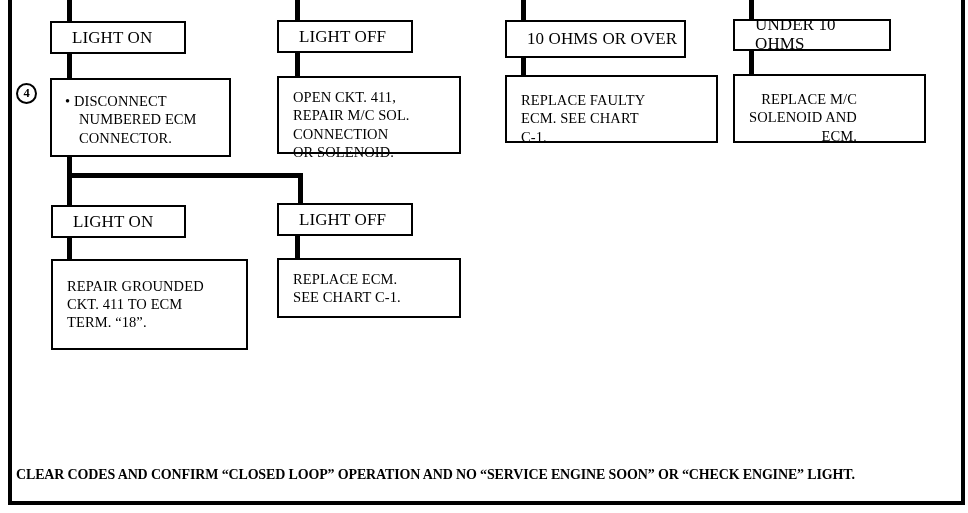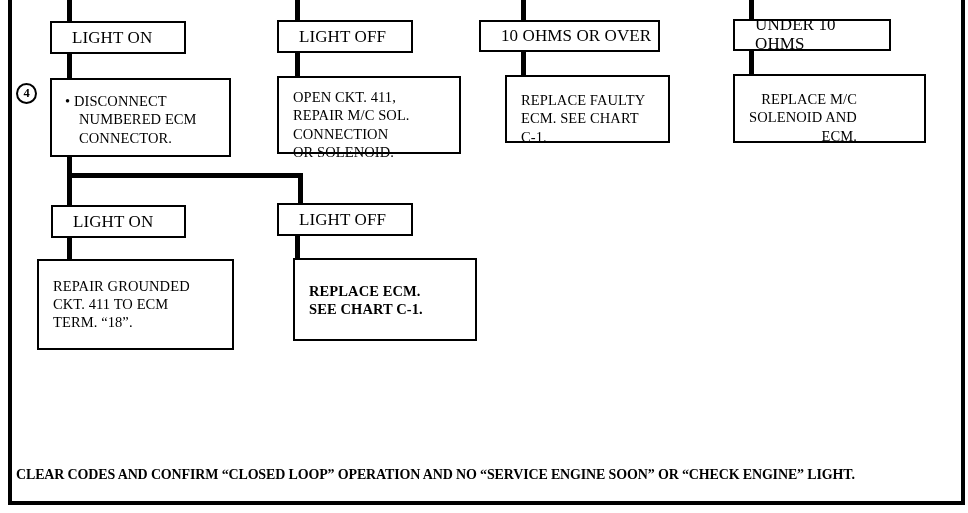--- a/index.html
+++ b/index.html
@@ -164,54 +164,54 @@
     <span class="txt">LIGHT OFF</span>
   </div>
 
   <div class="box action" style="left:277px; top:76px; width:184px; height:78px;">
     <span class="txt">OPEN CKT. 411,
 REPAIR M/C SOL.
 CONNECTION
 OR SOLENOID.</span>
   </div>
 
-  <div class="box label" style="left:479px; top:20px; width:181px; height:32px;">
+  <div class="box label" style="left:505px; top:20px; width:181px; height:38px;">
     <span class="txt">10 OHMS OR OVER</span>
   </div>
 
-  <div class="box action pad-mid" style="left:505px; top:75px; width:165px; height:68px;">
+  <div class="box action pad-mid" style="left:505px; top:75px; width:213px; height:68px;">
     <span class="txt">REPLACE FAULTY
 ECM. SEE CHART
 C-1.</span>
   </div>
 
   <div class="box label" style="left:733px; top:19px; width:158px; height:32px;">
     <span class="txt">UNDER 10 OHMS</span>
   </div>
 
   <div class="box action pad-mid" style="left:733px; top:74px; width:193px; height:69px;text-align:right;">
     <span class="txt">REPLACE M/C
 SOLENOID AND
 ECM.</span>
   </div>
 
   <div class="box label" style="left:51px; top:205px; width:135px; height:33px;">
     <span class="txt">LIGHT ON</span>
   </div>
 
-  <div class="box action center-v" style="left:37px; top:259px; width:197px; height:91px;padding-left:43px;">
+  <div class="box action center-v" style="left:51px; top:259px; width:197px; height:91px;padding-left:43px;">
     <span class="txt">REPAIR GROUNDED
 CKT. 411 TO ECM
 TERM. “18”.</span>
   </div>
 
   <div class="box label" style="left:277px; top:203px; width:136px; height:33px;">
     <span class="txt">LIGHT OFF</span>
   </div>
 
-  <div class="box action center-v" style="left:293px; top:258px; width:184px; height:83px;font-weight:bold;">
+  <div class="box action center-v" style="left:277px; top:258px; width:184px; height:60px;">
     <span class="txt">REPLACE ECM.
 SEE CHART C-1.</span>
   </div>
 
   <div class="footer-note">CLEAR CODES AND CONFIRM “CLOSED LOOP” OPERATION AND NO “SERVICE ENGINE SOON” OR “CHECK ENGINE” LIGHT.</div>
 
 </div>
 
 </body></html>

